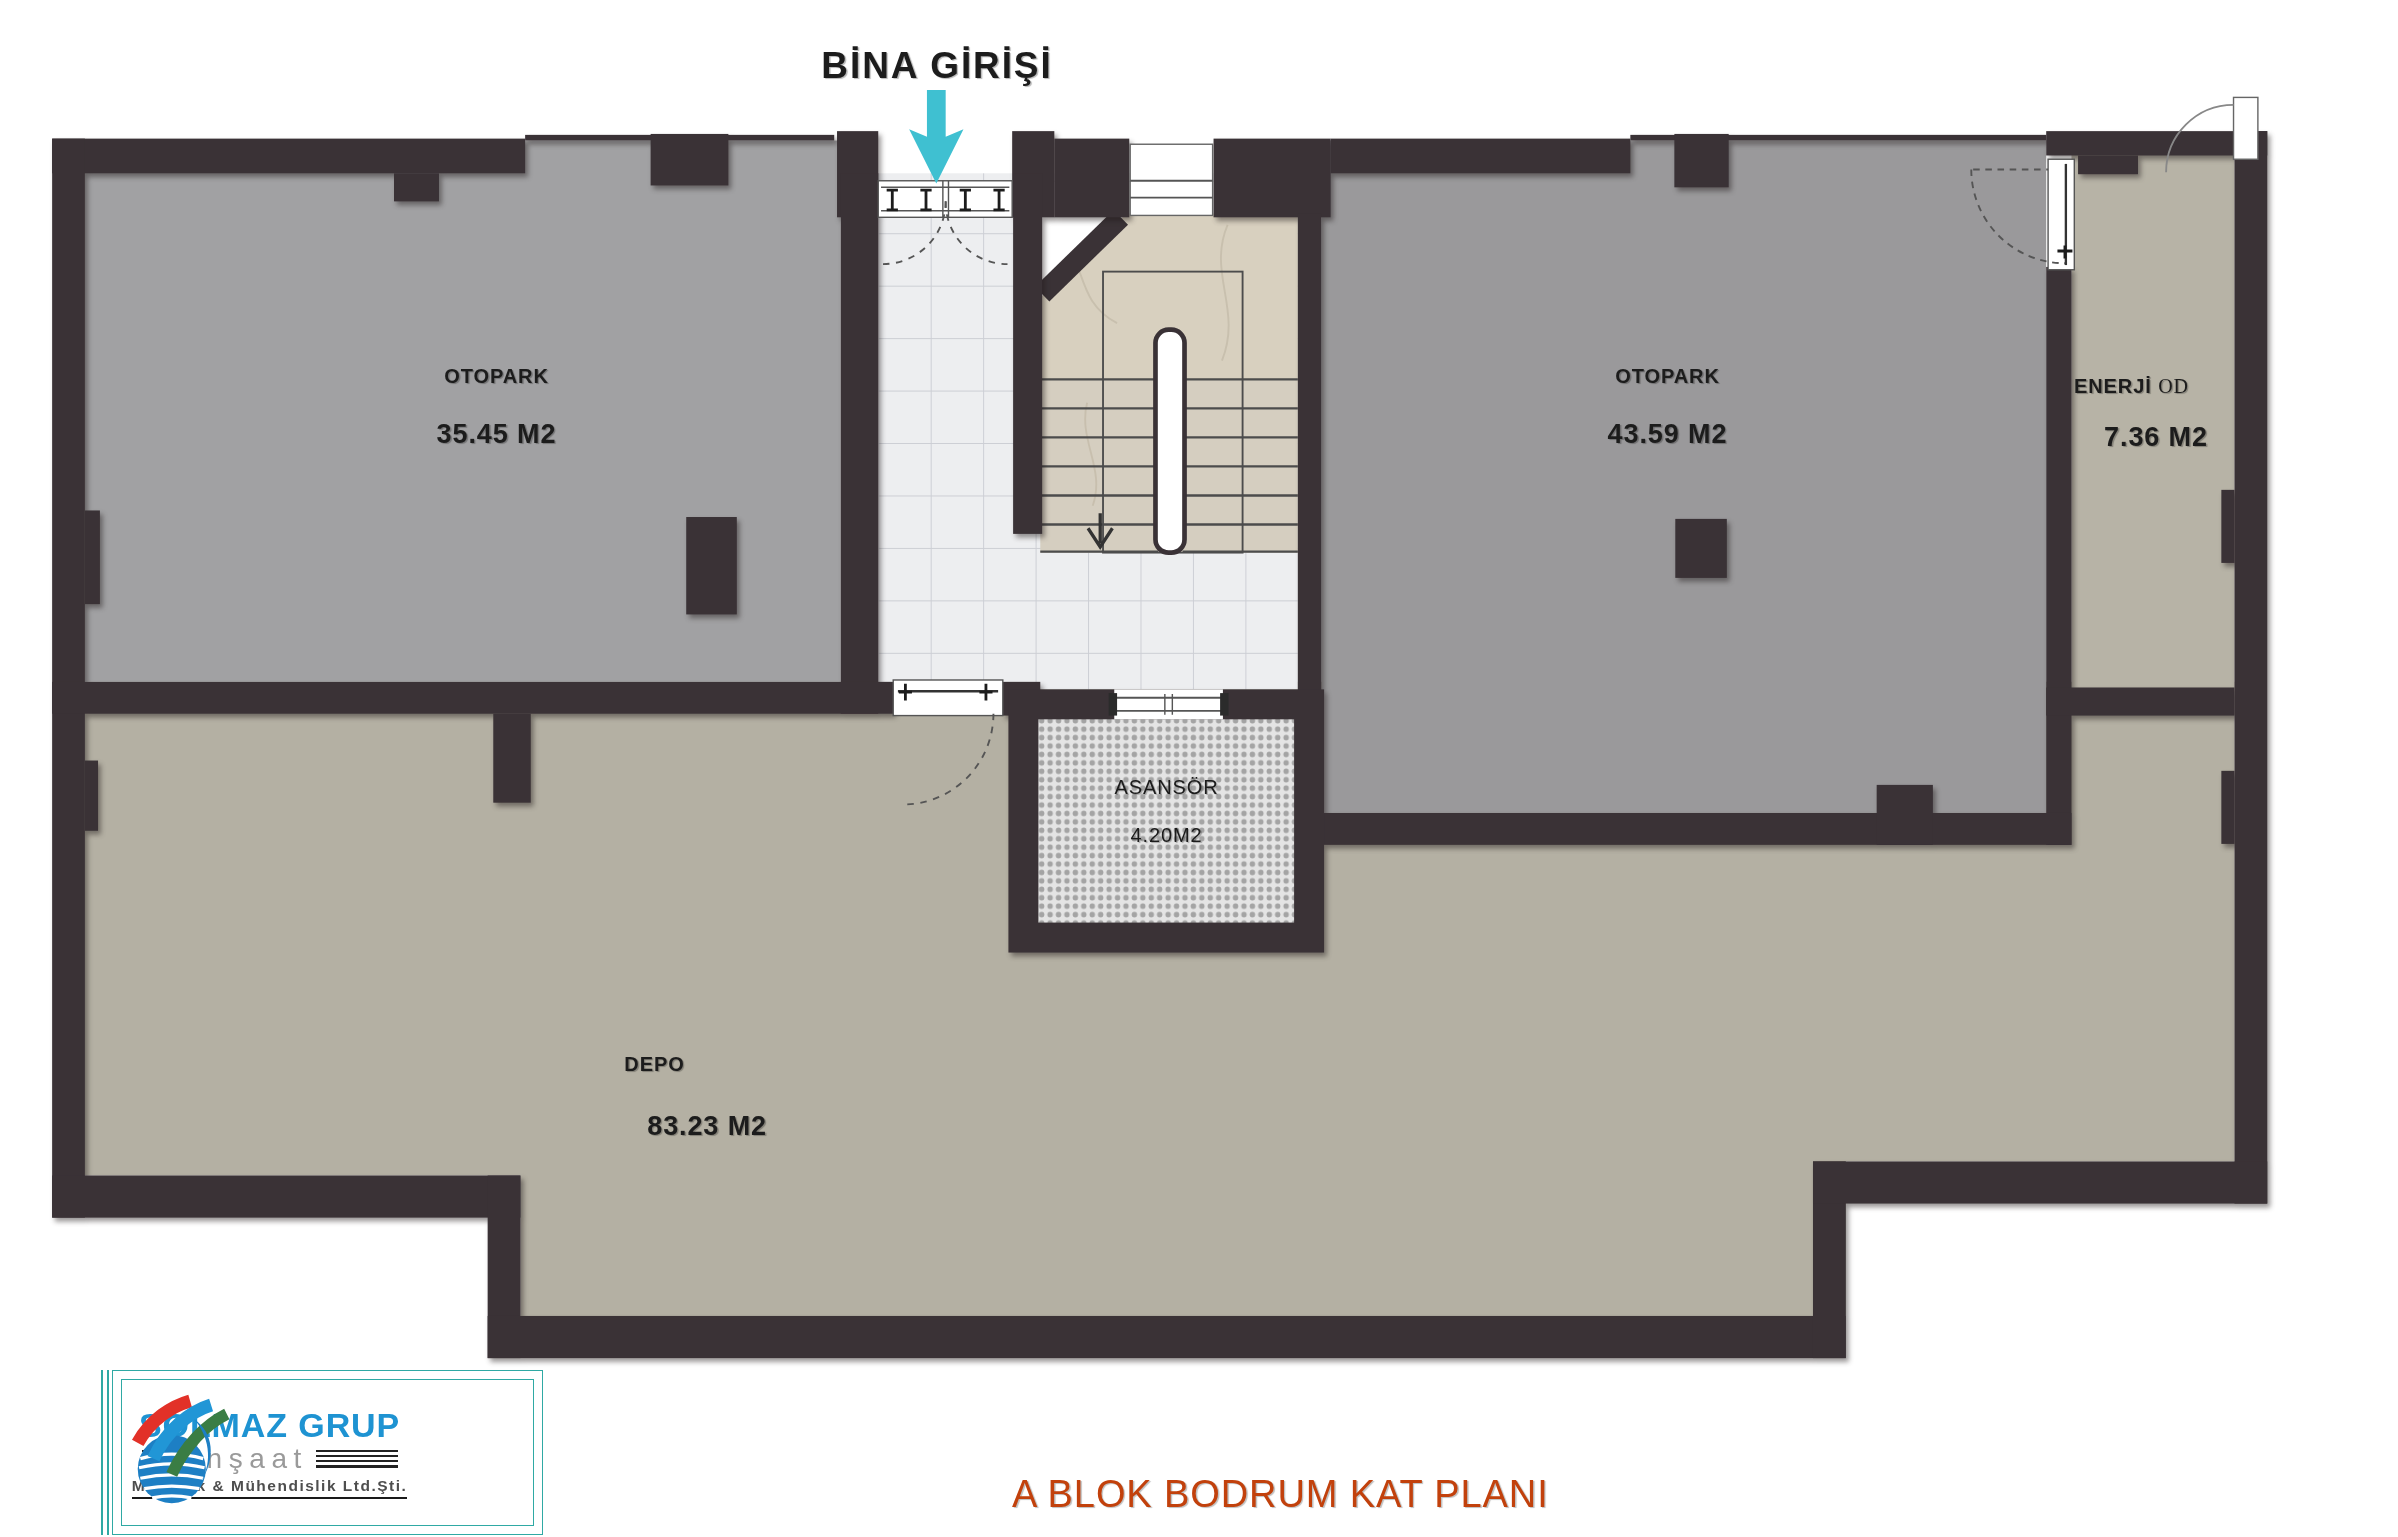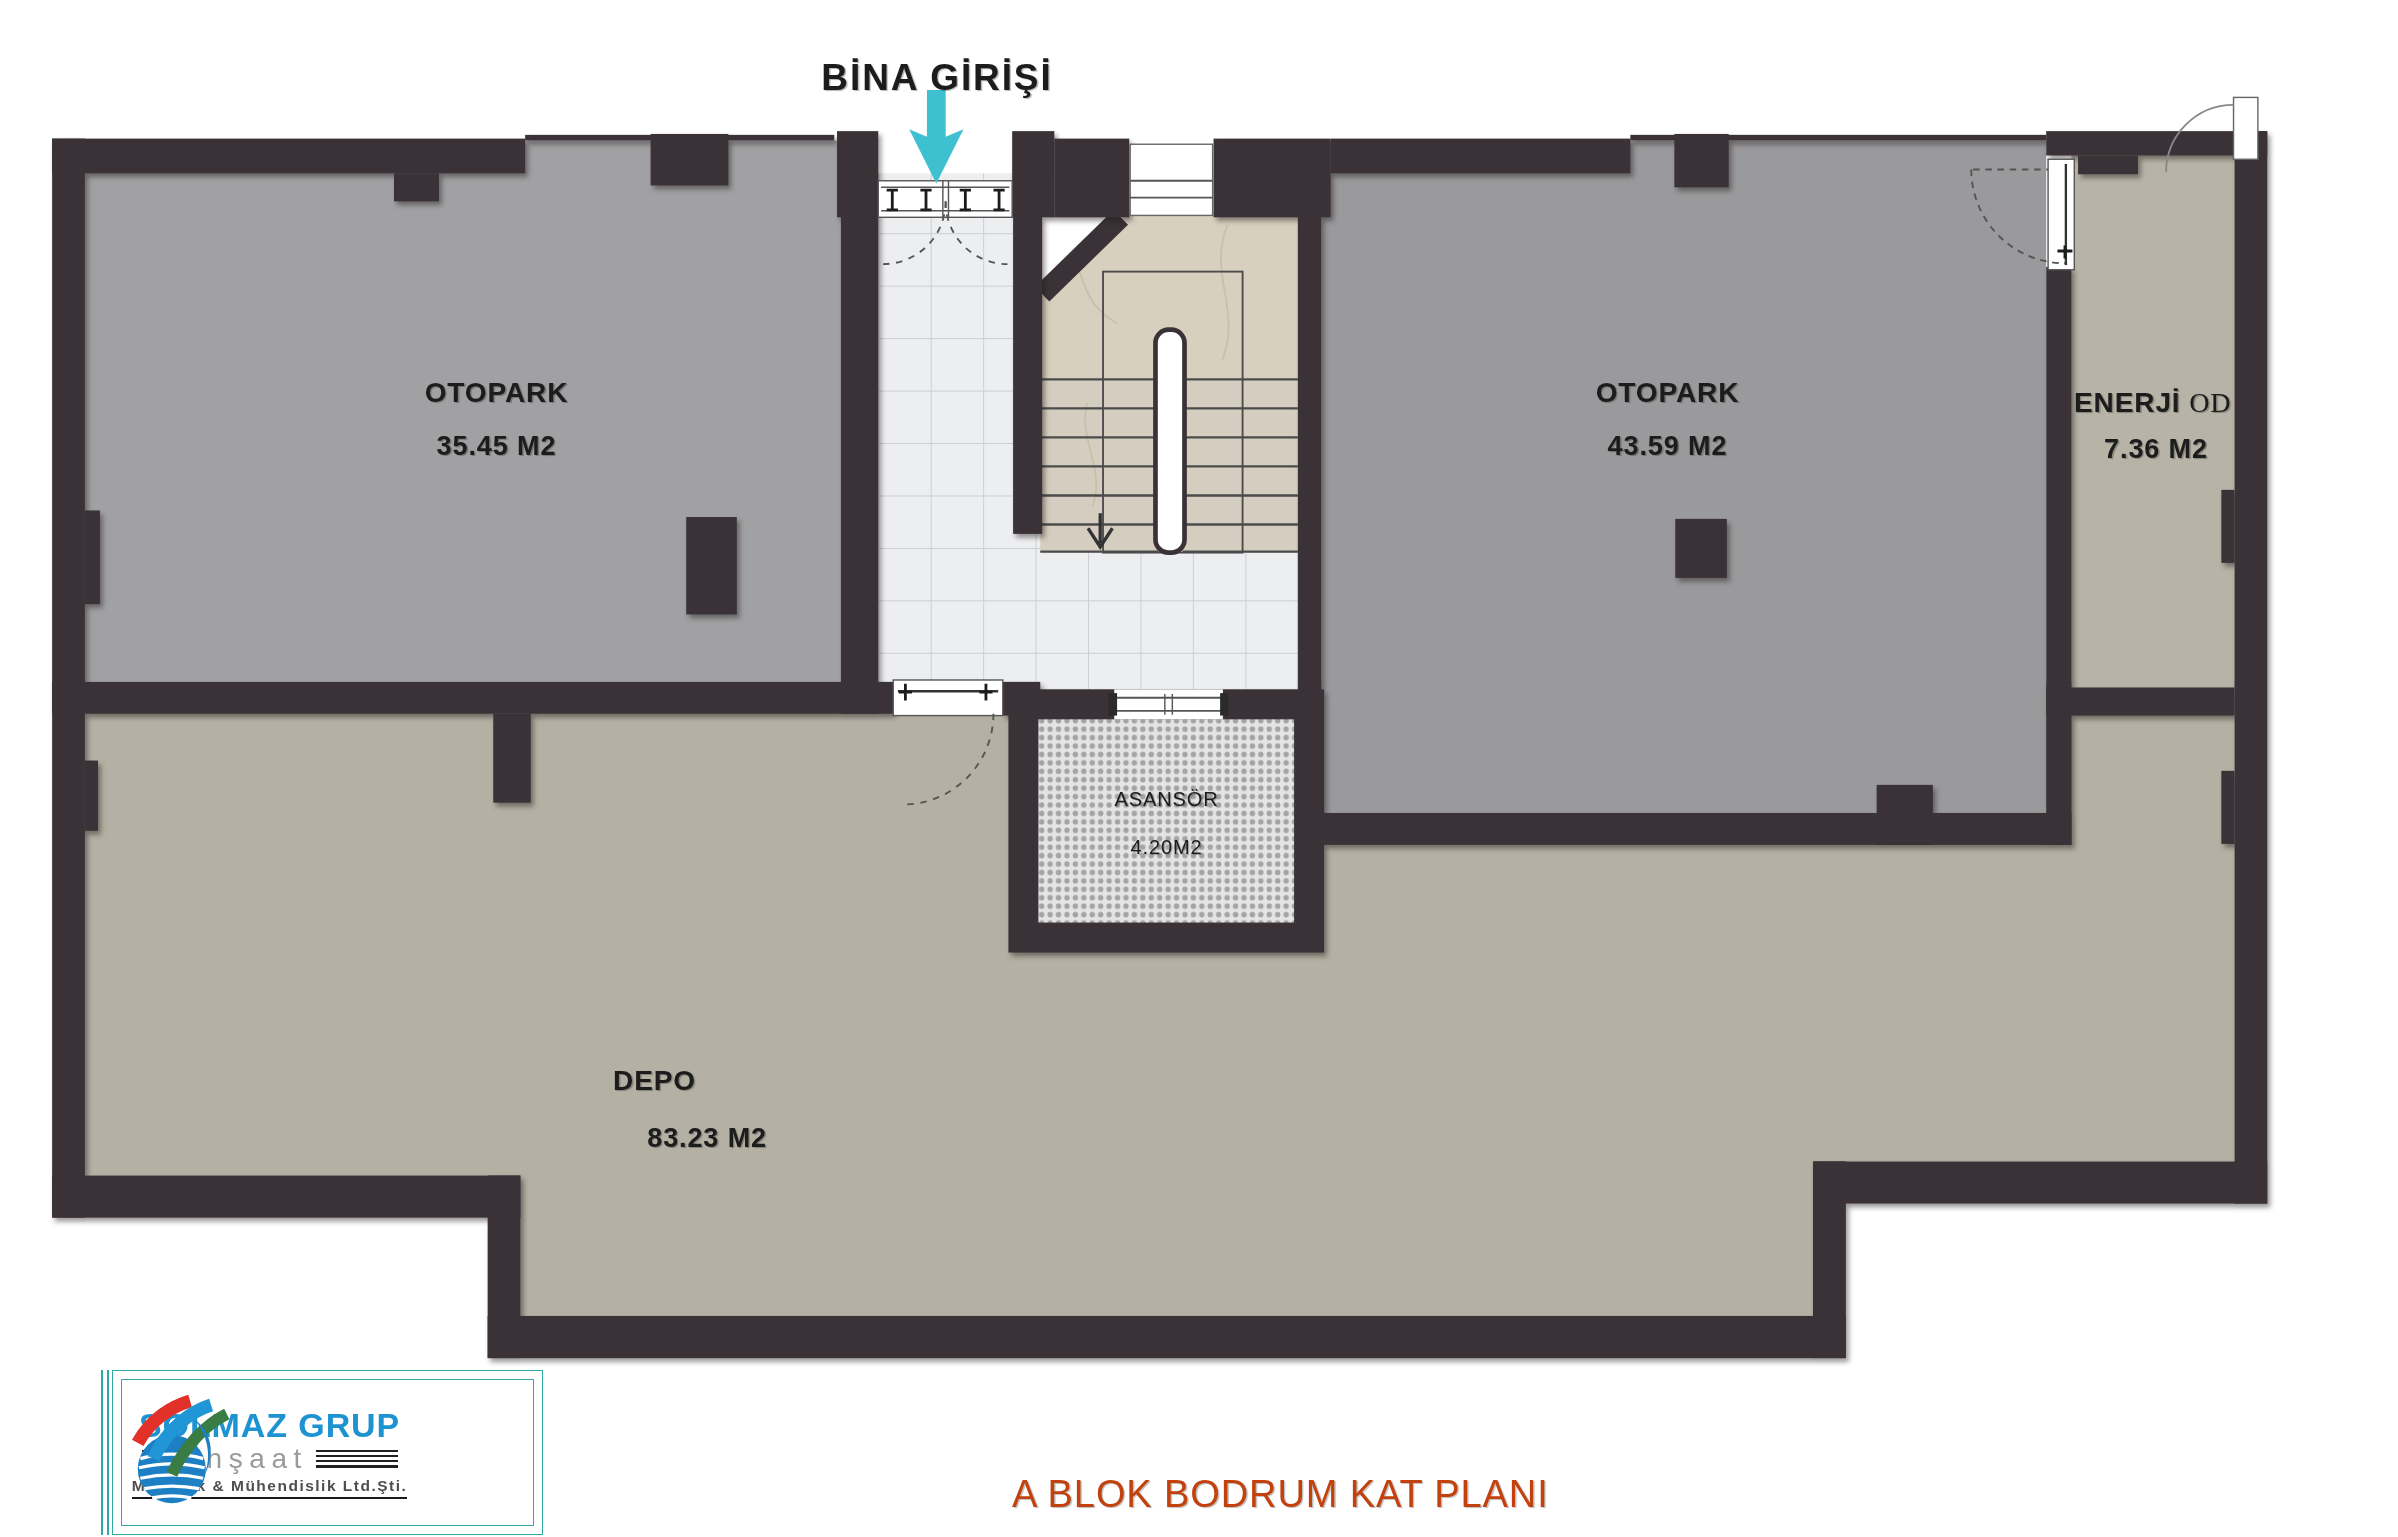--- a/index.html
+++ b/index.html
@@ -1,21 +1,21 @@
 <!DOCTYPE html>
 <html style="font-size:15px"><head>
 <meta charset="utf-8">
 <style>
   html,body{margin:0;padding:0;background:#fff;}
   .stage{position:relative;width:2399px;height:1537px;background:#ffffff;overflow:hidden;
          font-family:"Liberation Sans", sans-serif;}
   .stage svg{position:absolute;left:0;top:0;}
   .lbl{position:absolute;color:#1c1c1c;text-shadow:1.4px 1.4px 0.9px rgba(0,0,0,.28);
-       text-align:center;white-space:nowrap;margin-top:12px;}
-  .room-name{font-size:28px;font-weight:700;letter-spacing:0.9px;}
+       text-align:center;white-space:nowrap;}
+  .room-name{font-size:20px;font-weight:700;letter-spacing:0.9px;}
   .room-area{font-size:27px;font-weight:700;letter-spacing:0.9px;}
   .entrance{font-size:37px;font-weight:700;letter-spacing:1.9px;}
   .serif-part{font-family:"Liberation Serif", serif;font-weight:400;}
   .asansor .room-name,.asansor .room-area{font-weight:400;font-size:20px;}
   .title{position:absolute;left:1012px;top:1473px;width:487px;text-align:center;
          font-size:38px;font-weight:500;color:#c2410c;letter-spacing:0.9px;
          text-shadow:1.4px 1.4px 0.9px rgba(0,0,0,.25);white-space:nowrap;}
   
   .logo{position:absolute;left:112px;top:1370px;width:429px;height:163px;background:#fff;
         border:1.9px solid #2fa9a4;}

